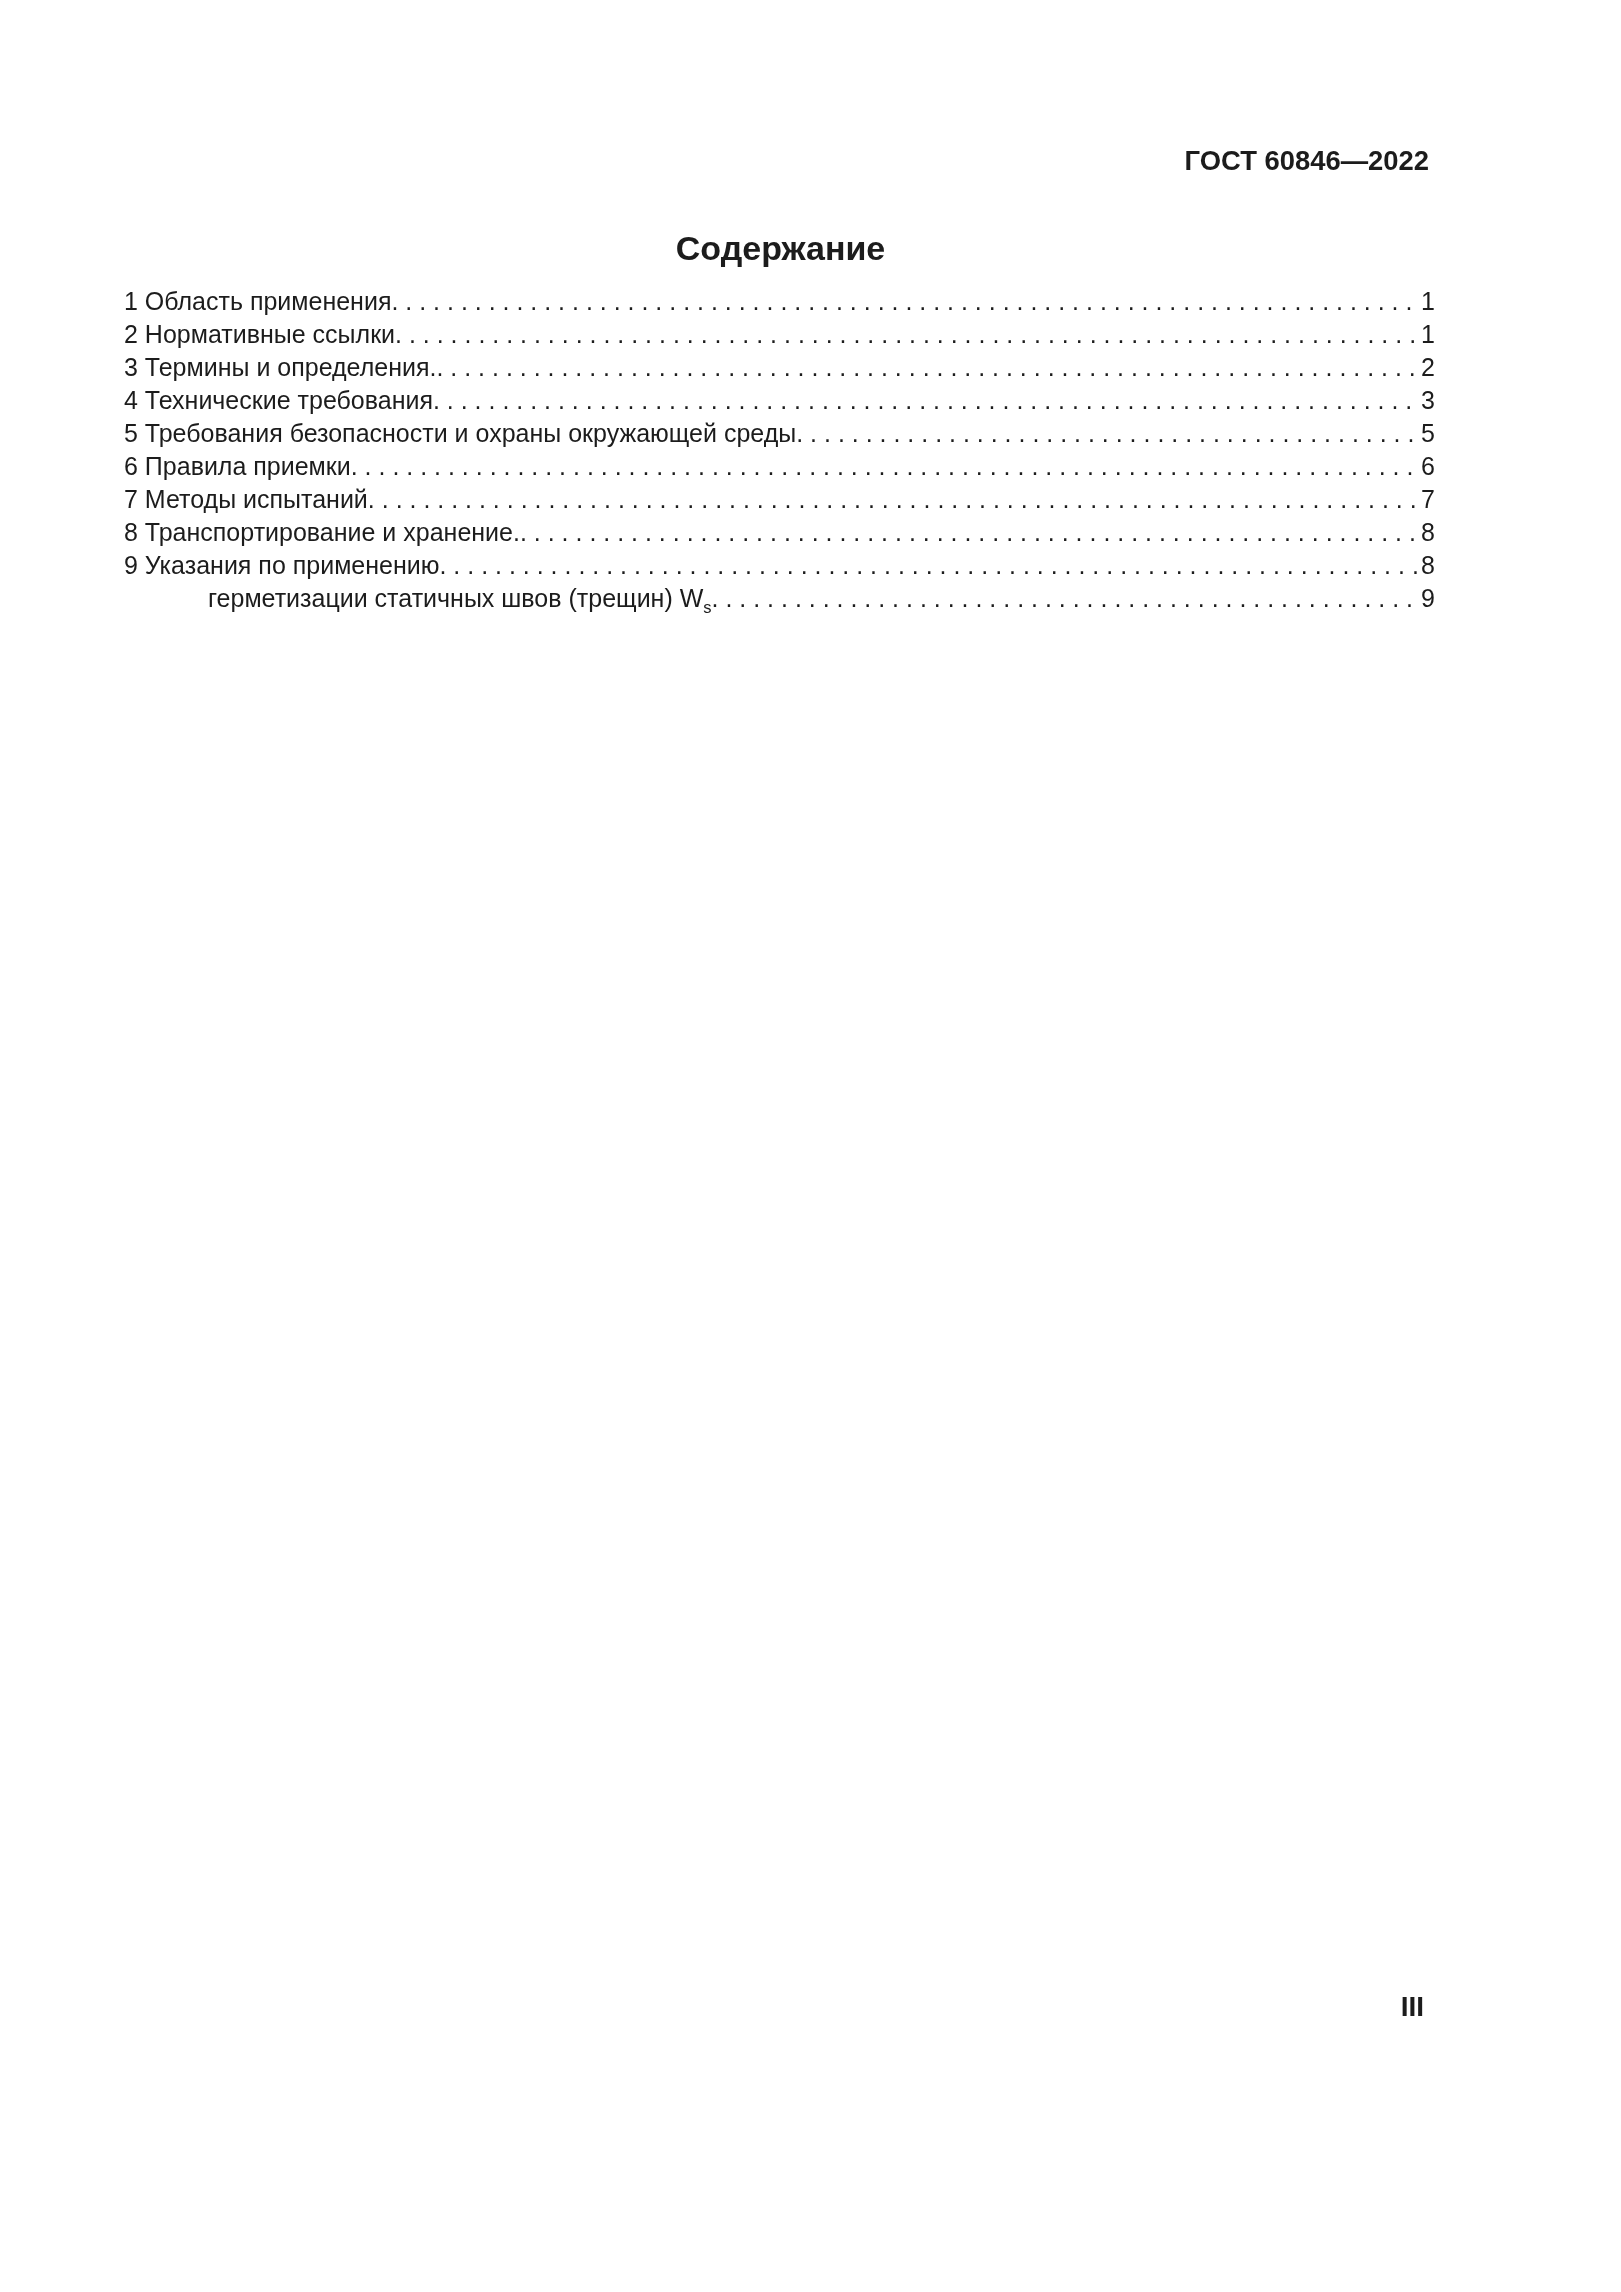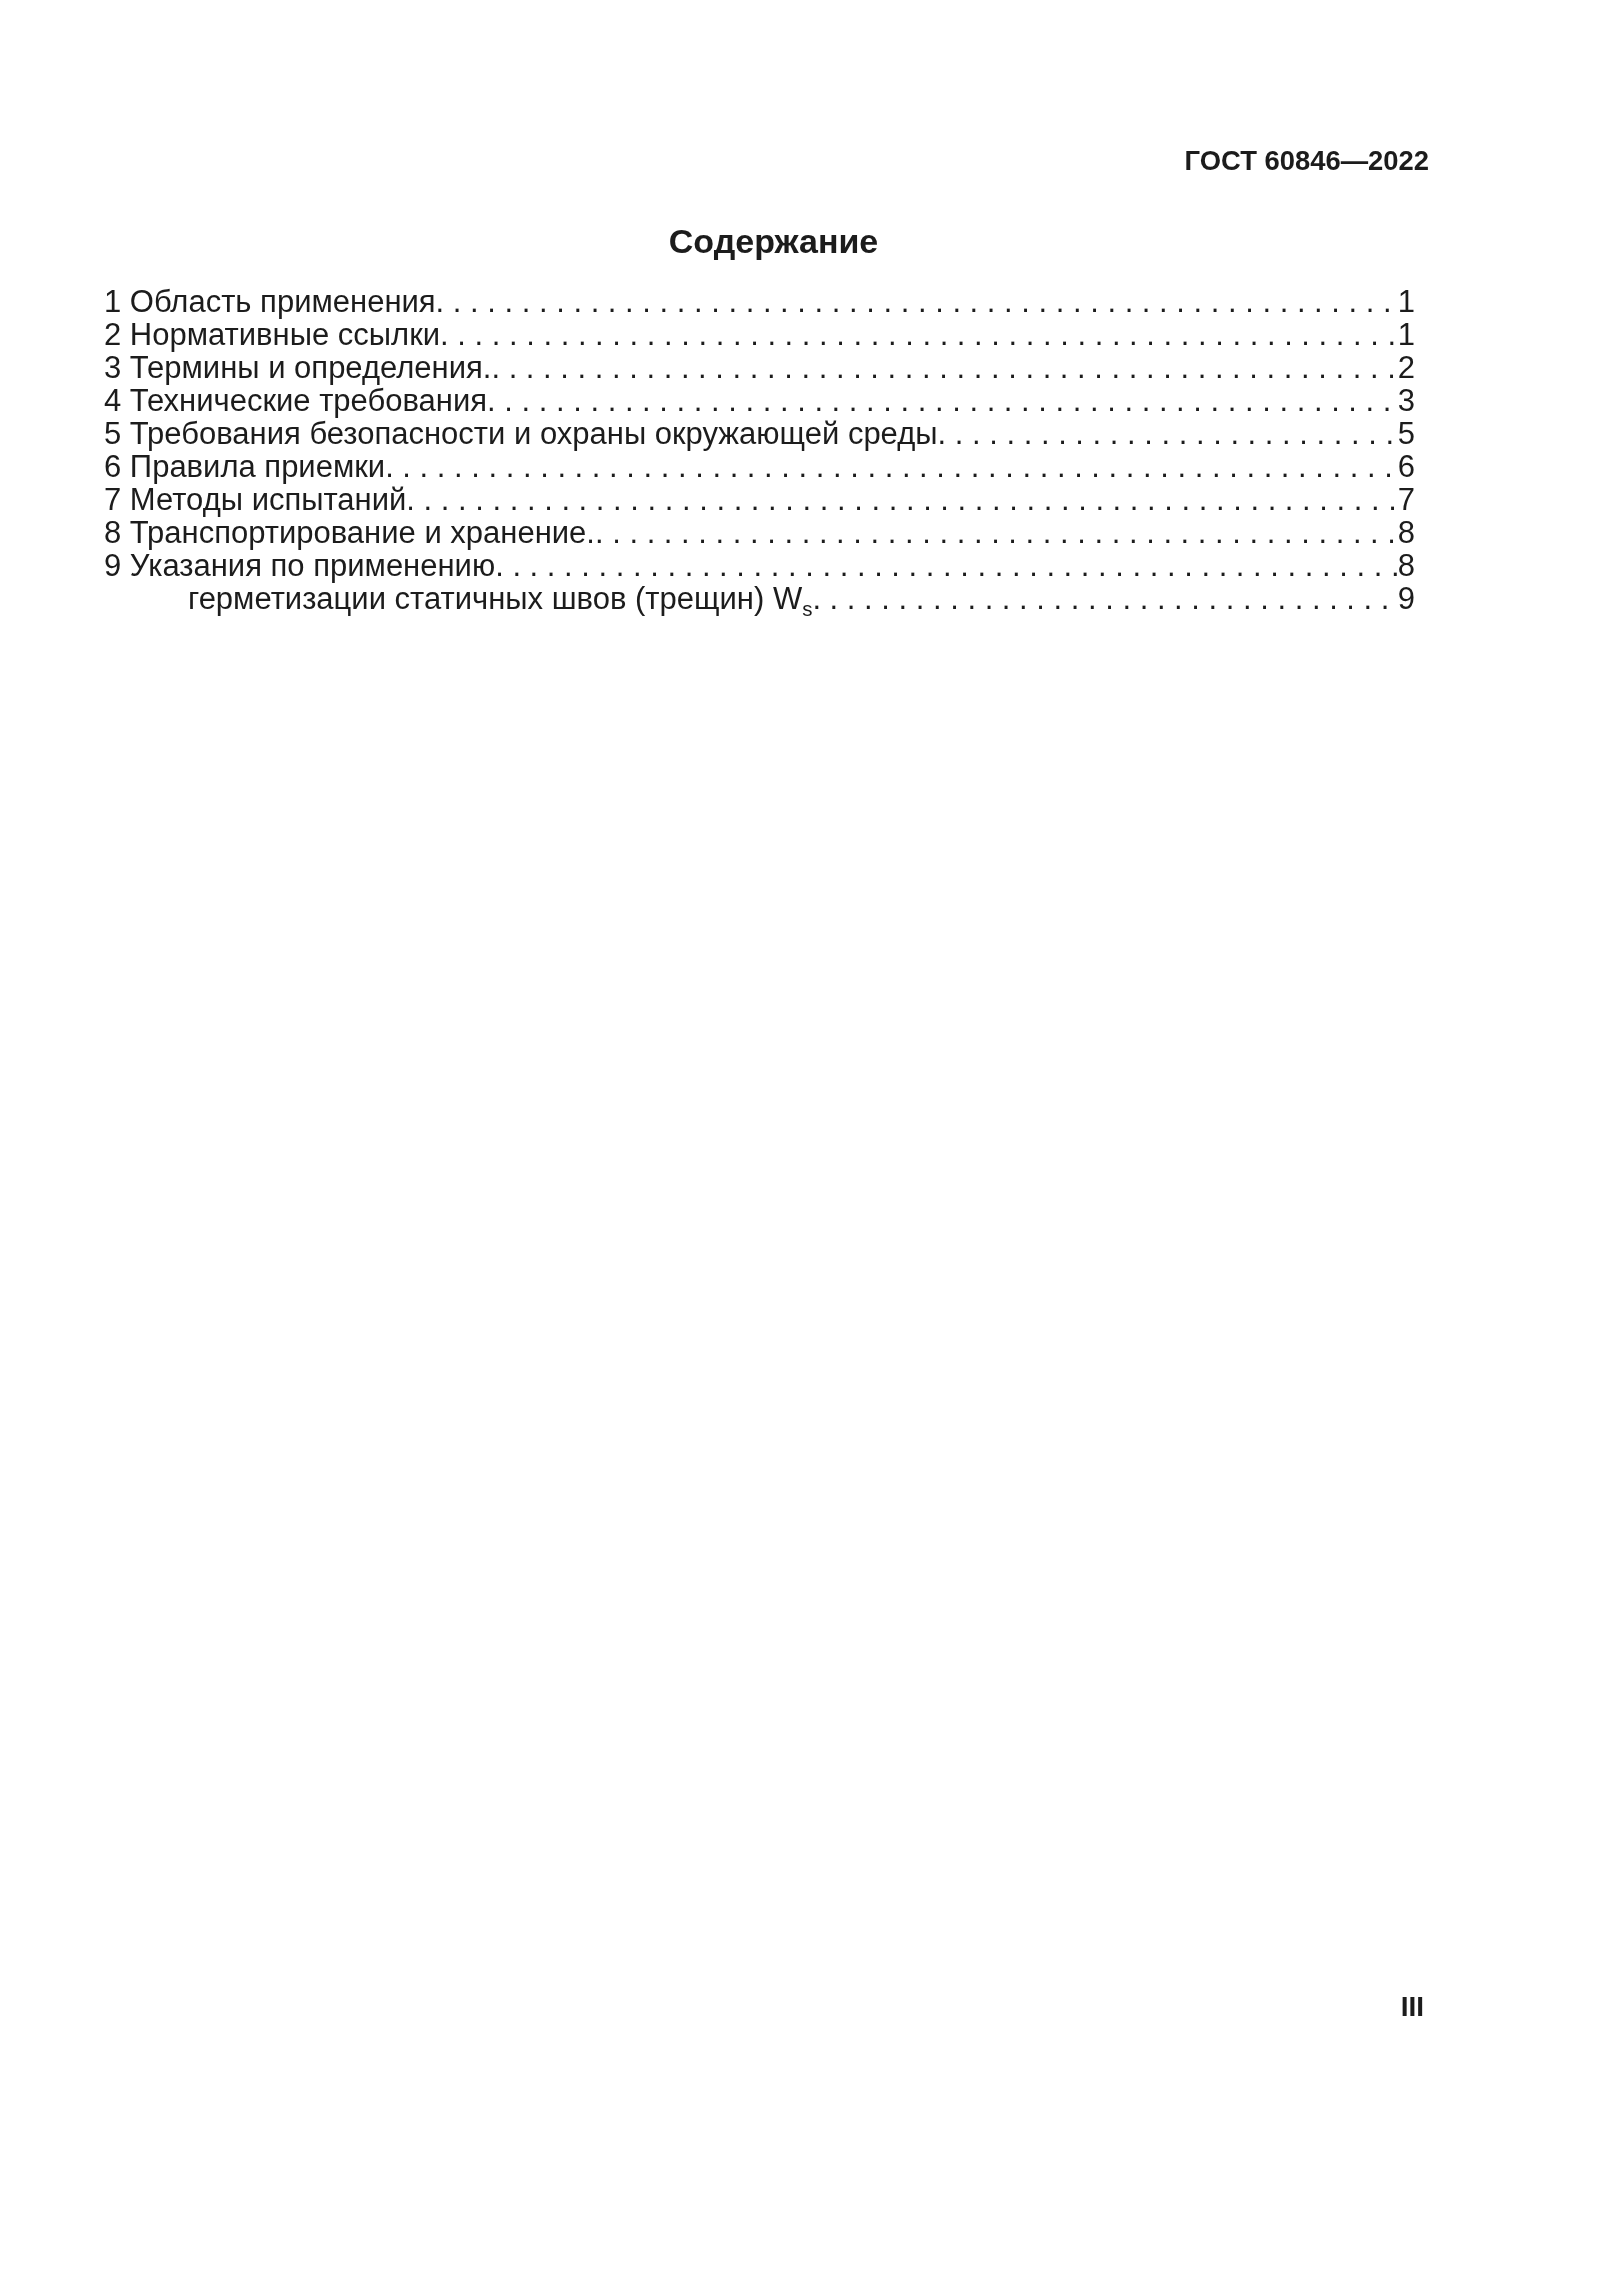--- a/index.html
+++ b/index.html
@@ -23,32 +23,32 @@
     font-size: 27.4px;
     font-weight: bold;
     line-height: 1.1;
     white-space: nowrap;
   }
   .doc-title {
     position: absolute;
     top: 223px;
     left: 118px;
     width: 1311px;
-    margin: 0;
+    margin: 7px;
     text-align: center;
     font-size: 34px;
     font-weight: bold;
     line-height: 1.1;
   }
   .toc {
     position: absolute;
     top: 285px;
-    left: 104px;
+    left: 124px;
     width: 1311px;
-    font-size: 31px;
+    font-size: 25px;
   }
   .toc-row {
     display: flex;
     align-items: baseline;
     height: 33px;
     line-height: 33px;
     white-space: nowrap;
   }
   .toc-label {
     flex: 0 0 auto;

